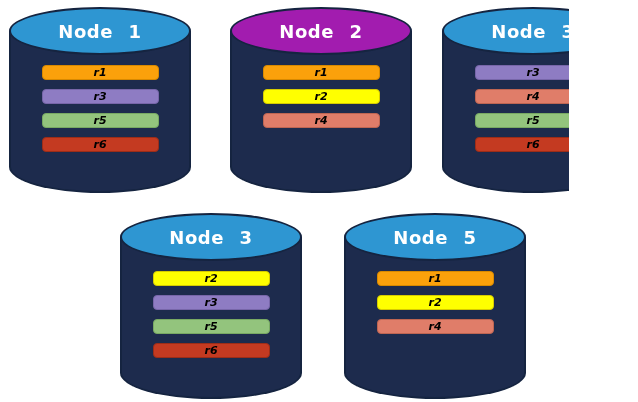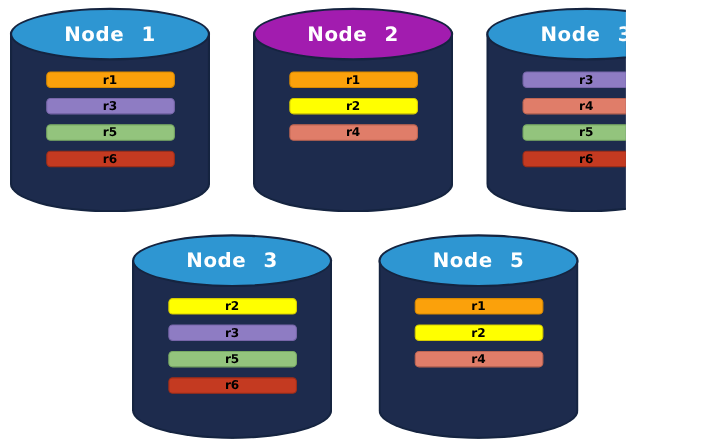--- a/index.html
+++ b/index.html
@@ -55,20 +55,21 @@
   .bars {
     position: absolute;
     left: 0;
     right: 0;
     top: 58px;
     display: flex;
     flex-direction: column;
     align-items: center;
     gap: 9px;
     z-index: 3;
+    font-style: italic;
   }
   .bar {
     width: 117px;
     height: 15px;
     box-sizing: border-box;
     border: 1px solid;
     border-radius: 4px;
     display: flex;
     align-items: center;
     justify-content: center;

